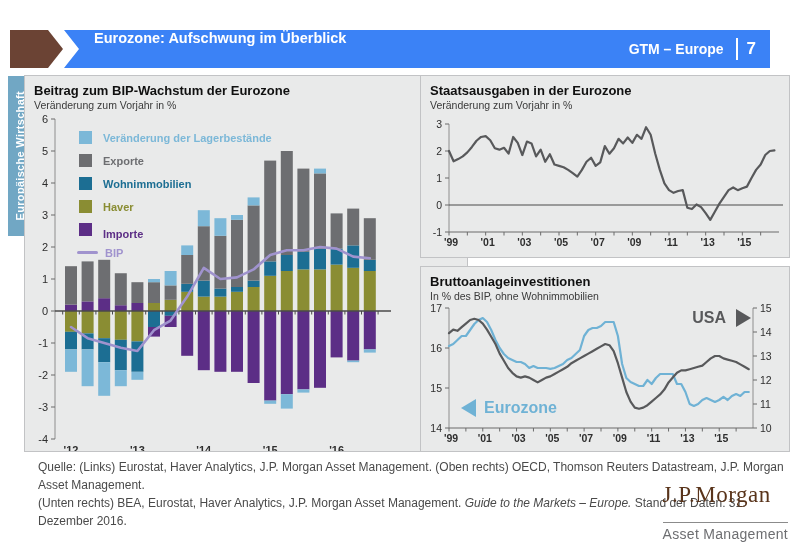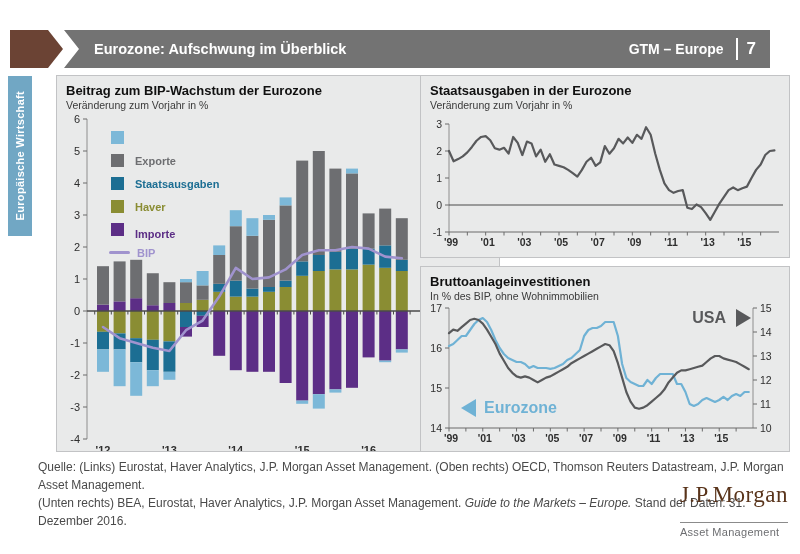--- a/index.html
+++ b/index.html
@@ -1,36 +1,36 @@
 <!DOCTYPE html>
 <html><head>
 <meta charset="utf-8">
 <style>
   html,body{margin:0;padding:0}
   body{width:800px;height:554px;background:#fff;font-family:"Liberation Sans",sans-serif;position:relative;overflow:hidden}
 
   
   .header-arrow{position:absolute;left:10px;top:30px;width:53px;height:38px;background:#6B4334;
     clip-path:polygon(0 0,38px 0,53px 50%,38px 100%,0 100%)}
-  .header-bar{position:absolute;left:64px;top:30px;width:706px;height:38px;background:#737373;
-    clip-path:polygon(0 0,100% 0,100% 100%,0 100%,15px 50%);display:flex;align-items:center;box-sizing:border-box}
+  .header-bar{position:absolute;left:64px;top:30px;width:706px;height:38px;background:#3b82f6;
+    clip-path:polygon(0 0,100% 0,100% 100%,0 100%,15px 50%);display:flex;box-sizing:border-box}
   .header-title{margin-left:30px;font-size:14.5px;font-weight:bold;color:#fff}
   .header-right{margin-left:auto;margin-right:14px;display:flex;align-items:center}
   .gtm-label{font-size:14px;font-weight:bold;color:#fff}
   .page-sep{width:2px;height:22px;background:#fff;margin:0 9px 0 12px}
   .page-num{font-size:17px;font-weight:bold;color:#fff}
 
   
   .side-tab{position:absolute;left:8px;top:76px;width:24px;height:160px;background:#71A7C4;
     display:flex;align-items:center;justify-content:center}
   .side-tab span{writing-mode:vertical-rl;transform:rotate(180deg);color:#fff;font-size:11px;font-weight:bold;letter-spacing:.3px;white-space:nowrap}
 
   
   .panel{position:absolute;background:#E9EAEA;border:1px solid #C2C3C5;box-sizing:border-box}
-  #panel-main{left:56px;top:75px;width:444px;height:377px}
+  #panel-main{left:24px;top:75px;width:444px;height:377px}
   #panel-gov{left:420px;top:75px;width:370px;height:183px}
   #panel-inv{left:420px;top:266px;width:370px;height:186px}
   .panel-title{margin:7px 0 0 9px;font-size:13px;font-weight:bold;color:#101010}
   .panel-sub{margin:1px 0 0 9px;font-size:10.5px;color:#3A3A3A}
   .chart{position:absolute;left:0;top:34px}
 
   
   #legend{position:absolute;left:54px;top:50px}
   .lg-item{display:flex;align-items:center;height:23px}
   .lg-swatch{width:13px;height:13px;margin-right:11px;flex:none}
@@ -42,21 +42,21 @@
   #ann-usa{right:38px;top:42px;color:#58595B}
   #ann-usa .tri{width:0;height:0;border-left:15px solid #58595B;border-top:9px solid transparent;border-bottom:9px solid transparent;margin-left:10px}
   #ann-euro{left:40px;top:132px;color:#6FB2D5}
   #ann-euro .tri{width:0;height:0;border-right:15px solid #6FB2D5;border-top:9px solid transparent;border-bottom:9px solid transparent;margin-right:8px}
 
   
   #footer{position:absolute;left:38px;top:458px;width:752px;font-size:12px;color:#4A4A4A;line-height:1.5}
   #logo{position:absolute;right:12px;top:483px;display:inline-block}
   .logo-name{font-family:"Liberation Serif",serif;font-size:23px;color:#59341B;letter-spacing:.5px;
     border-bottom:1.5px solid #8B8B8B;padding-bottom:15px;line-height:1.05}
-  .logo-sub{font-size:11px;color:#6D6E71;margin-top:3px;letter-spacing:.3px}
+  .logo-sub{font-size:14px;color:#6D6E71;margin-top:3px;letter-spacing:.3px}
 
   svg text{font-family:"Liberation Sans",sans-serif}
 </style>
 </head>
 <body>
 
 <div class="header-arrow"></div>
 <div class="header-bar">
   <span class="header-title">Eurozone: Aufschwung im Überblick</span>
   <span class="header-right">
@@ -217,28 +217,29 @@
         <text x="46" y="344" font-size="11" text-anchor="middle" fill="#2E2E2E" font-weight="bold">'12</text>
         <text x="112.4" y="344" font-size="11" text-anchor="middle" fill="#2E2E2E" font-weight="bold">'13</text>
         <text x="178.8" y="344" font-size="11" text-anchor="middle" fill="#2E2E2E" font-weight="bold">'14</text>
         <text x="245.20000000000002" y="344" font-size="11" text-anchor="middle" fill="#2E2E2E" font-weight="bold">'15</text>
         <text x="311.6" y="344" font-size="11" text-anchor="middle" fill="#2E2E2E" font-weight="bold">'16</text>
         <polyline points="46,217 62.6,228.2 79.2,233 95.80000000000001,237.8 112.4,241 129,220.2 145.60000000000002,210.6 162.20000000000002,186.6 178.8,157.8 195.4,169 212,167.4 228.60000000000002,159.4 245.20000000000002,145 261.8,140.2 278.40000000000003,140.2 295,137 311.6,138.6 328.20000000000005,146.6 344.8,148.2" fill="none" stroke="#A093CE" stroke-width="2.6" stroke-linejoin="round" stroke-linecap="round"></polyline>
       </svg></div>
   <div id="legend">
       <div class="lg-item">
         <span class="lg-swatch" style="background: rgb(124, 184, 216);"></span>
+        <span class="lg-label" style="color: rgb(124, 184, 216);">Veränderung der Lagerbestände</span>
       </div>
       <div class="lg-item">
         <span class="lg-swatch" style="background: rgb(109, 110, 113);"></span>
         <span class="lg-label" style="color: rgb(109, 110, 113);">Exporte</span>
       </div>
       <div class="lg-item">
         <span class="lg-swatch" style="background: rgb(28, 110, 147);"></span>
-        <span class="lg-label" style="color: rgb(28, 110, 147);">Staatsausgaben</span>
+        <span class="lg-label" style="color: rgb(28, 110, 147);">Wohnimmobilien</span>
       </div>
       <div class="lg-item">
         <span class="lg-swatch" style="background: rgb(138, 141, 51);"></span>
         <span class="lg-label" style="color: rgb(138, 141, 51);">Haver</span>
       </div>
       <div class="lg-item">
         <span class="lg-swatch" style="background: rgb(92, 46, 134);"></span>
         <span class="lg-label" style="color: rgb(92, 46, 134); margin-top: 8px;">Importe</span>
       </div>
       <div class="lg-item">

